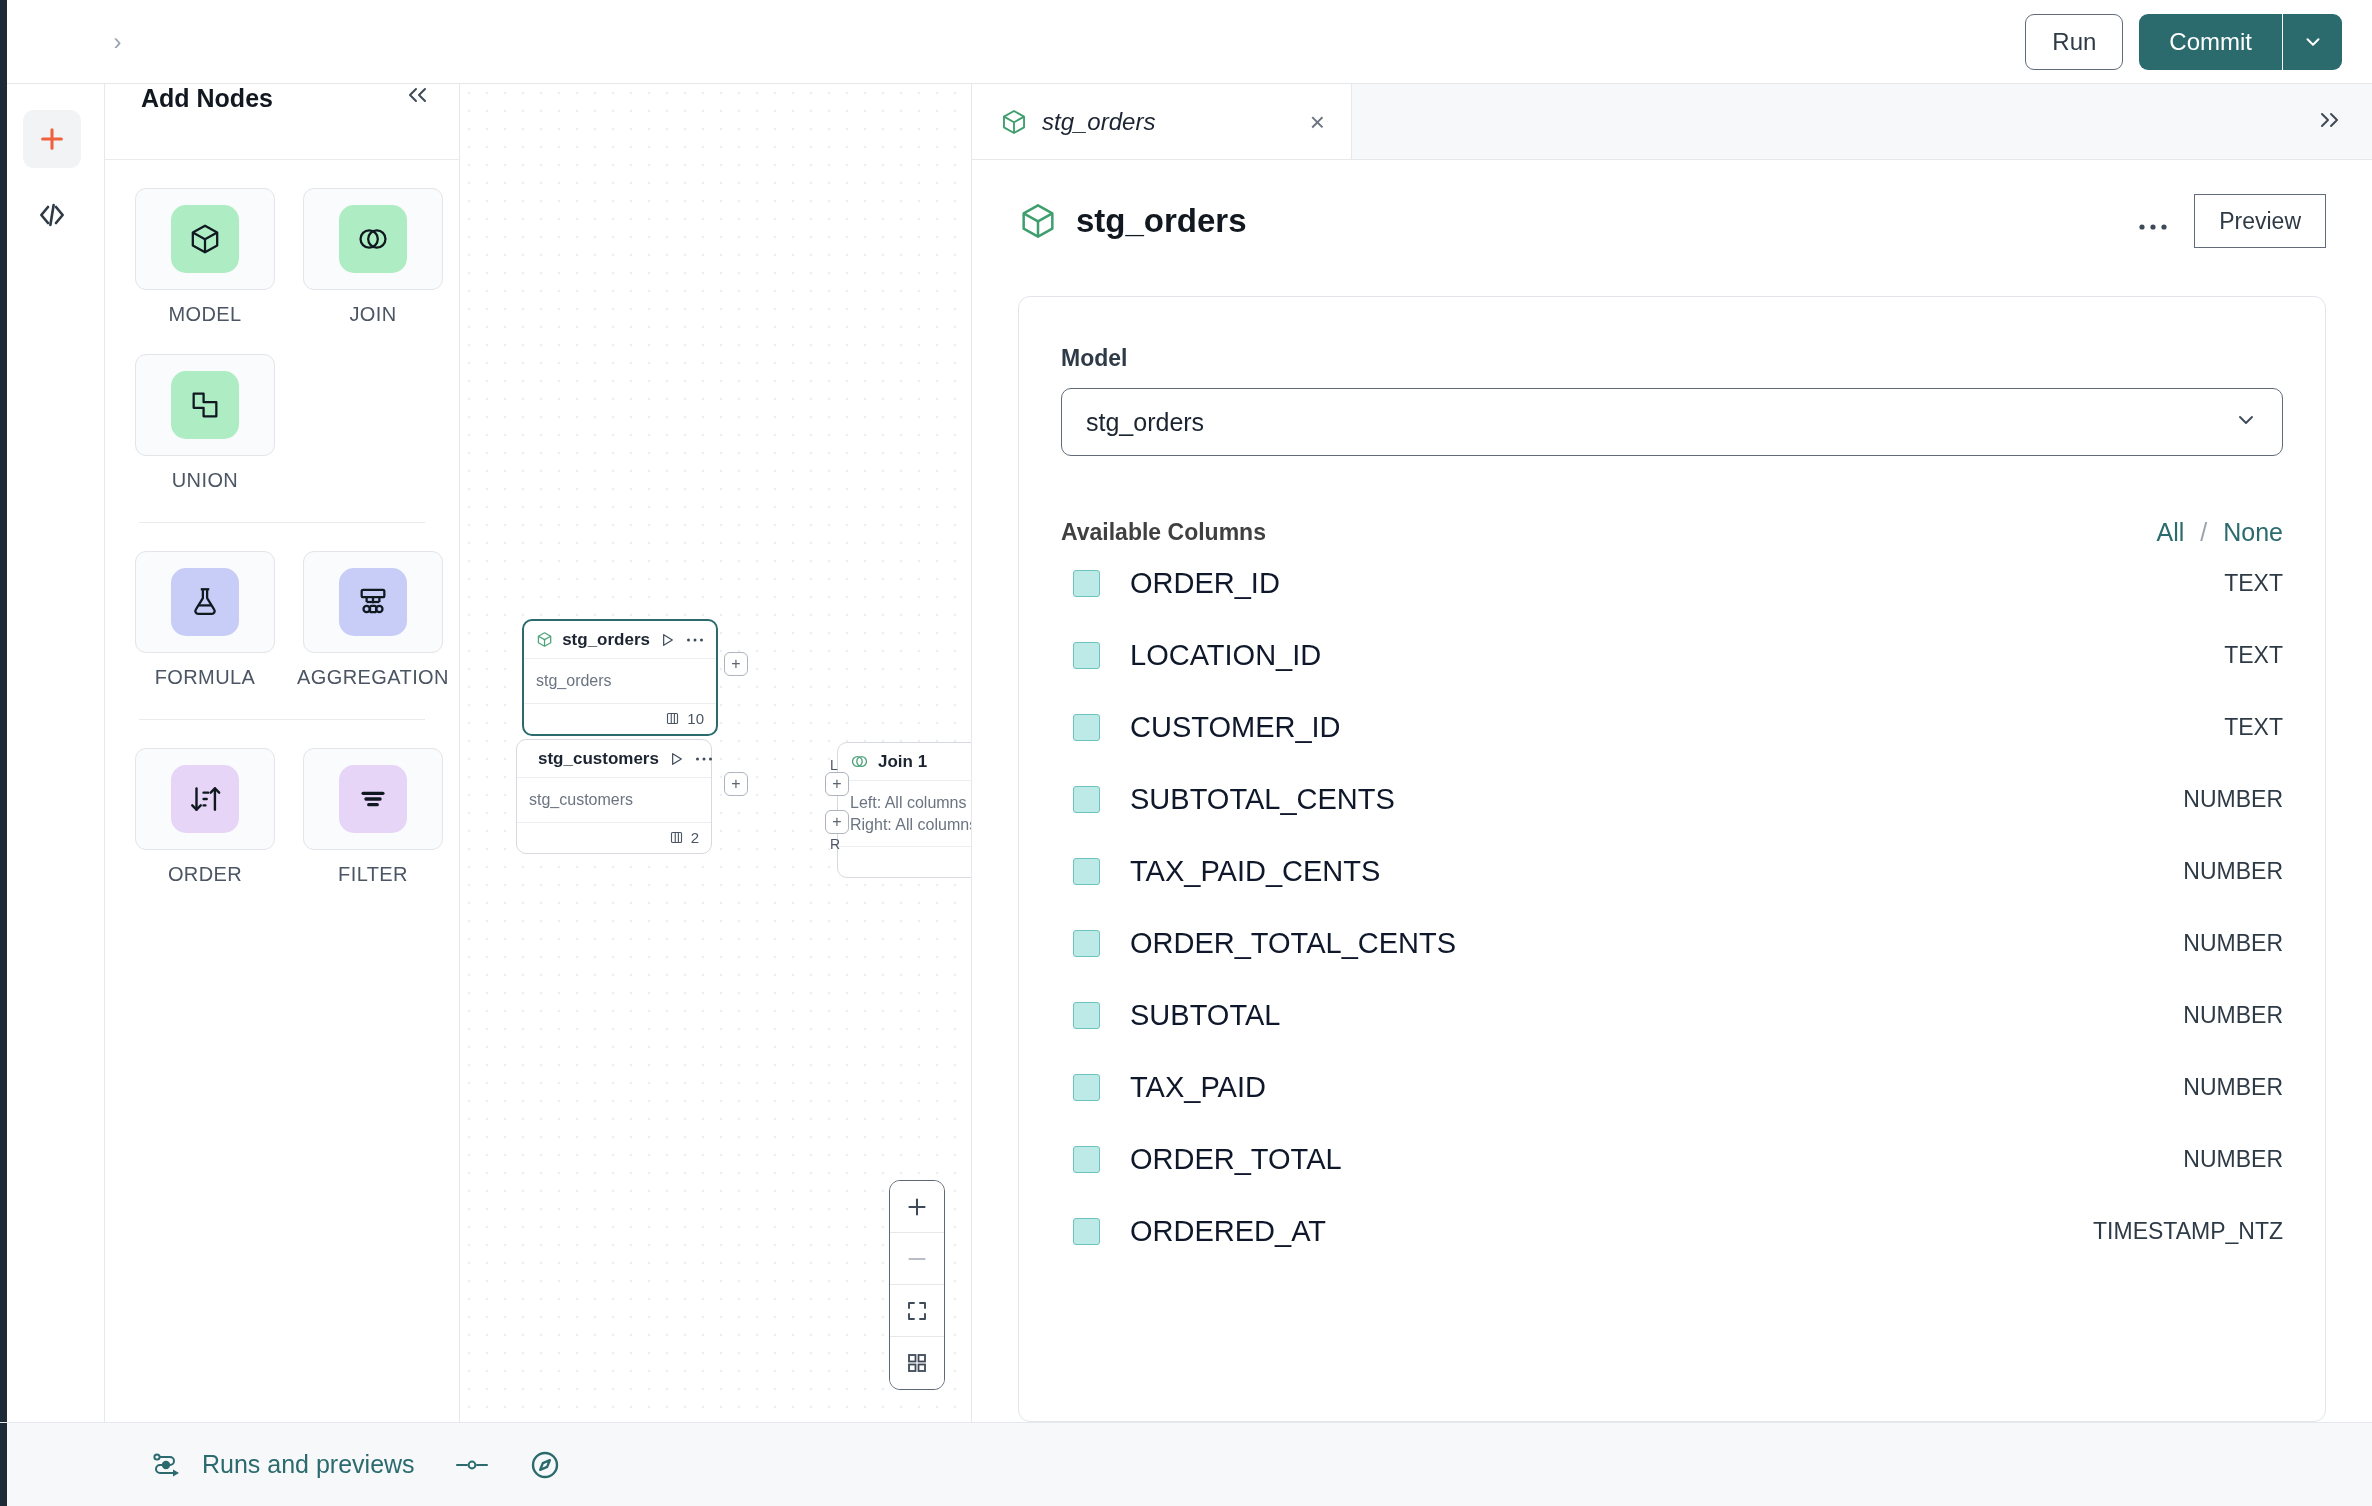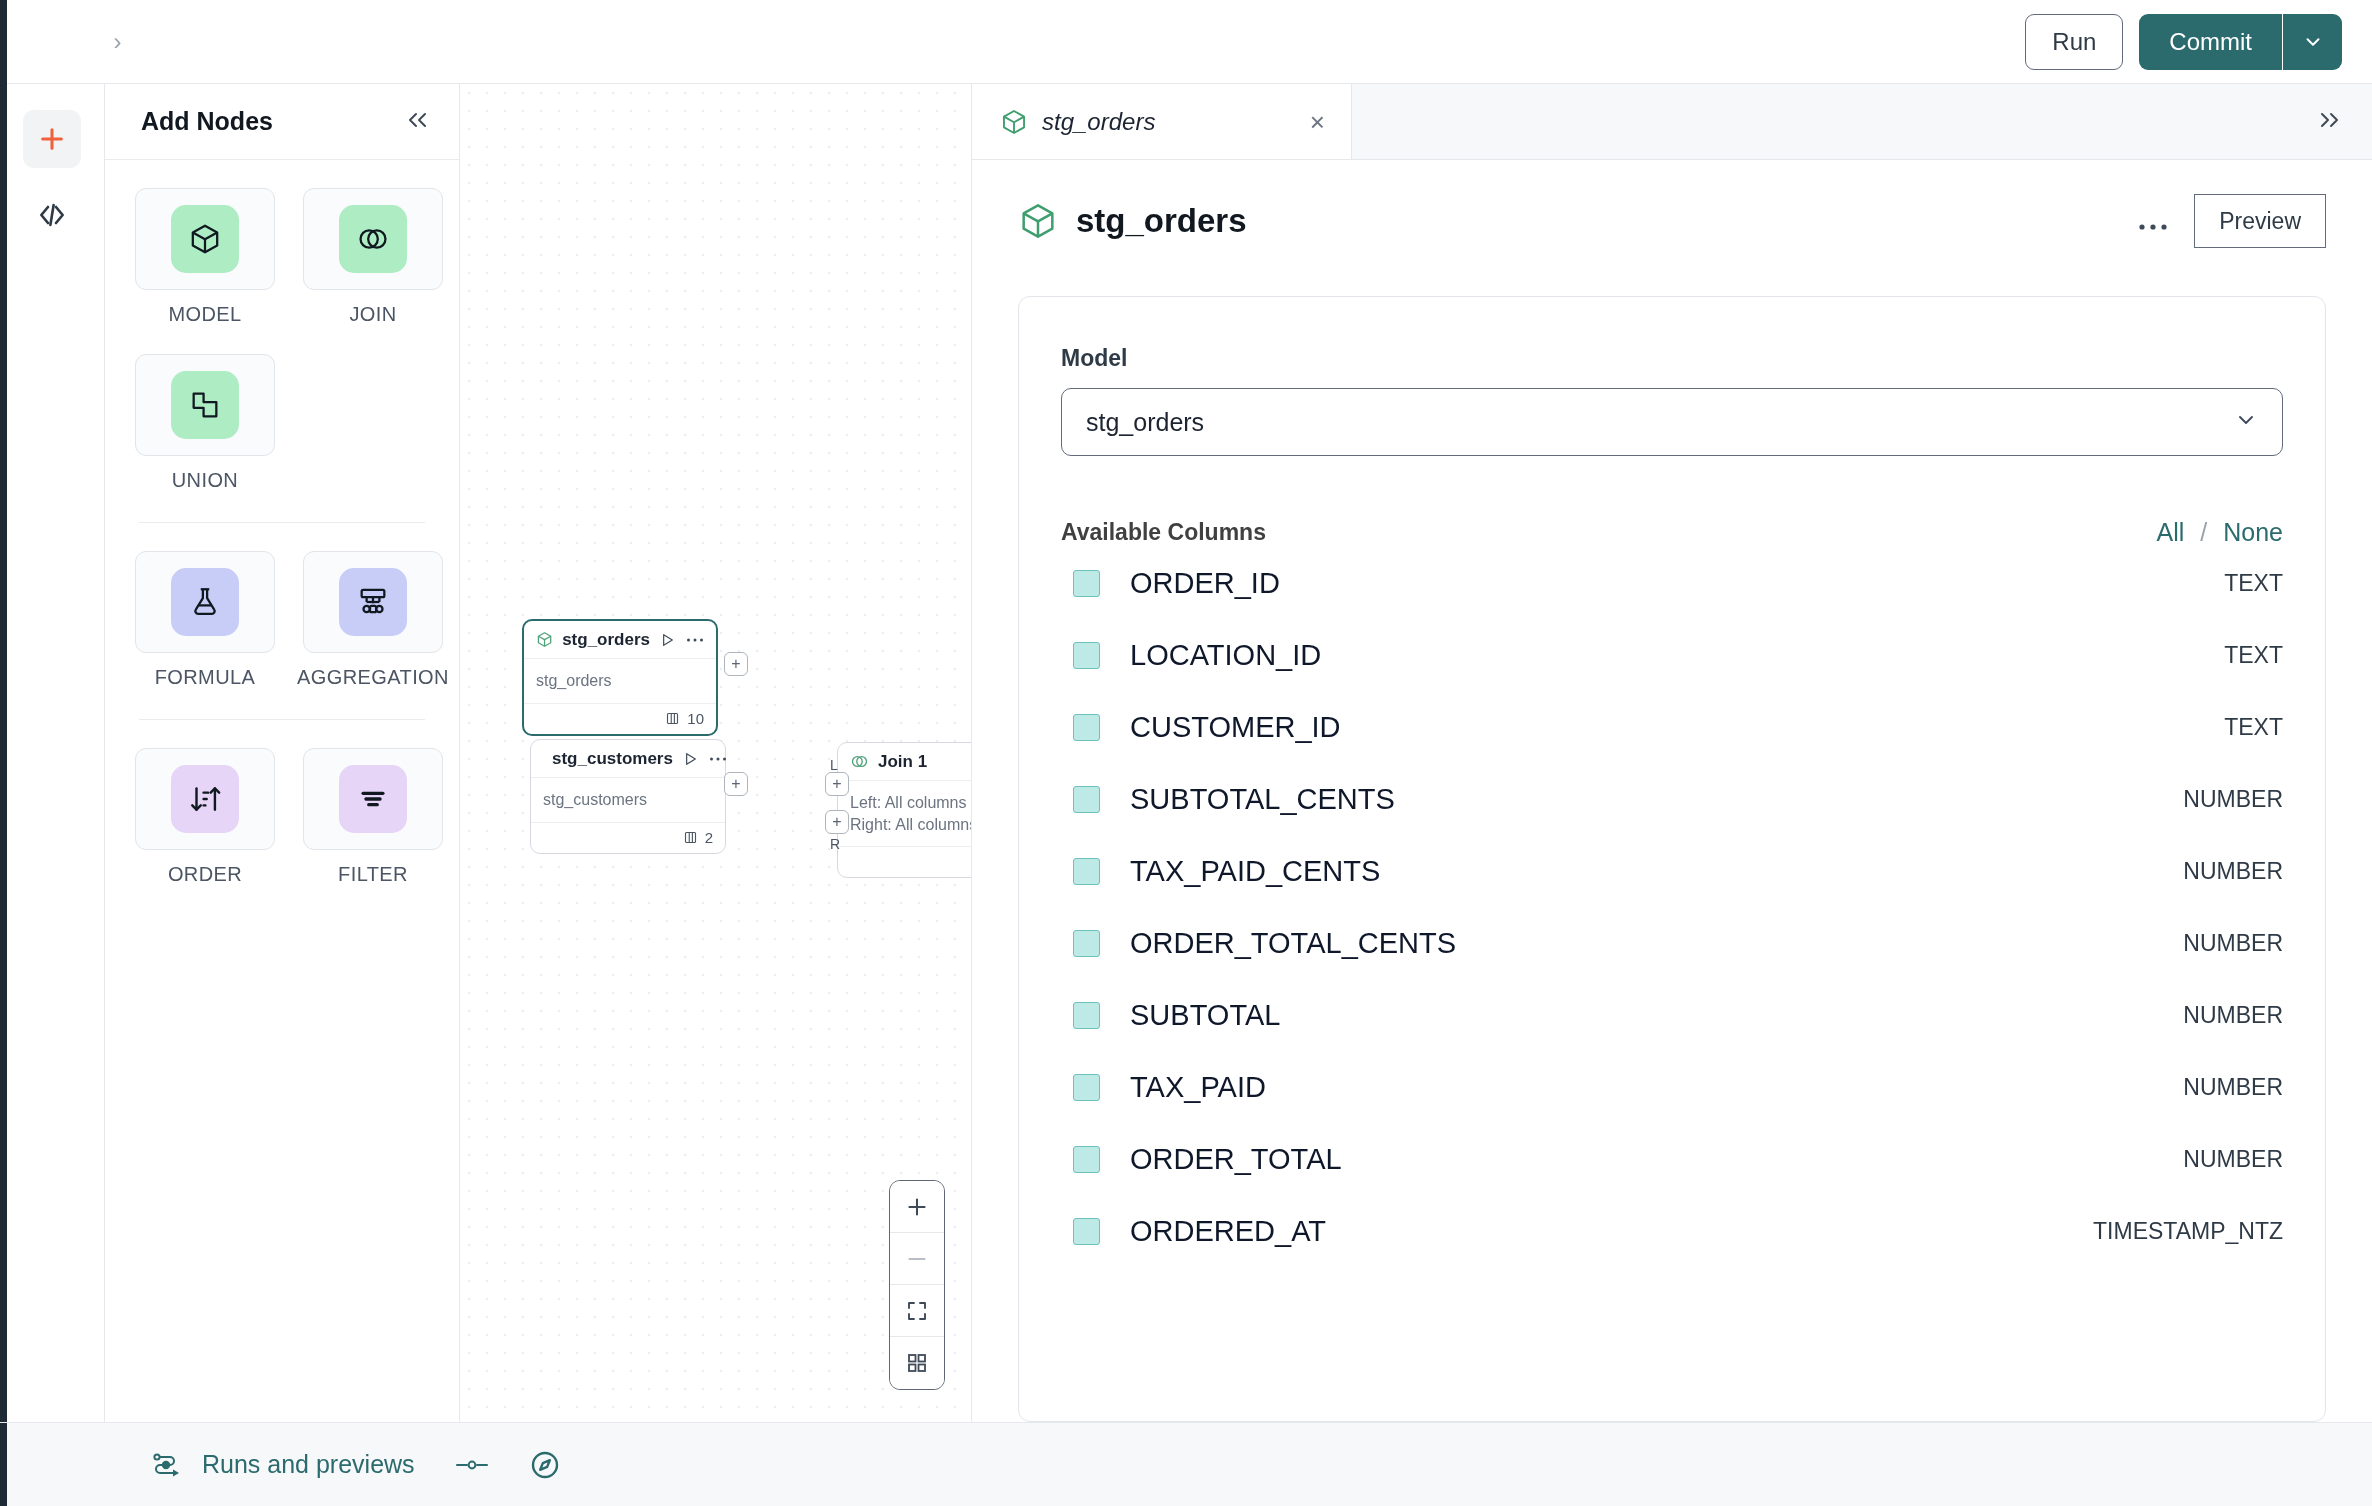--- a/index.html
+++ b/index.html
@@ -51,21 +51,21 @@
   .rail-dark { position: absolute; left: 0; top: 0; width: 7px; height: 100%; background: #1f2a37; }
   .rail-btn {
     width: 58px; height: 58px; border-radius: 11px; display: flex;
     align-items: center; justify-content: center; cursor: pointer; border: none; background: transparent;
   }
   .rail-btn.active { background: #f1f3f5; }
 
   
   .palette { width: 355px; flex: 0 0 355px; background: #fff; border-right: 1px solid #e6e8ec; display: flex; flex-direction: column; }
   .palette-head {
-    height: 76px; flex: 0 0 76px; display: flex; align-items: center;
+    height: 76px; flex: 0 0 76px; display: flex; align-items: flex-start;
     padding: 0 28px 0 36px; border-bottom: 1px solid #e9ebee;
   }
   .palette-title { font-size: 25px; font-weight: bold; color: #111820; }
   .collapse-btn { margin-left: auto; background: none; border: none; cursor: pointer; color: #3f4a58; font-size: 26px; line-height: 1; }
   .palette-body { padding: 28px 30px 0 30px; }
   .node-grid { display: grid; grid-template-columns: 140px 140px; gap: 28px 28px; }
   .node-cell { display: flex; flex-direction: column; align-items: center; }
   .node-tile {
     width: 140px; height: 102px; border: 1.4px solid #e2e5e9; border-radius: 11px;
     background: #fafbfc; display: flex; align-items: center; justify-content: center; cursor: pointer;
@@ -362,21 +362,21 @@
         <div class="gn-foot">
           <svg width="15" height="15" viewBox="0 0 24 24" fill="none" stroke="#4b5563" stroke-width="1.8">
               <rect x="4" y="4" width="16" height="16" rx="1.5"></rect>
               <path d="M10 4v16M15 4v16"></path>
             </svg>
           <span class="gn-count">10</span>
         </div>
       </div>
       <div class="port" style="left:264px; top:568px;">+</div>
 
-      <div class="gnode" style="left:70px; top:655px; width:196px;">
+      <div class="gnode" style="left:56px; top:655px; width:196px;">
         <div class="gn-head">
           <svg width="19" height="19" viewBox="0 0 24 24" fill="none" stroke="#4fa37a" stroke-width="1.8" stroke-linejoin="round">
               <path d="M12 2.6 20.6 7.4v9.2L12 21.4 3.4 16.6V7.4z"></path>
               <path d="M3.4 7.4 12 12.2l8.6-4.8"></path>
               <path d="M12 12.2v9.2"></path>
             </svg>
           <span class="gn-title">stg_customers</span>
           <span class="gn-acts">
             <svg width="16" height="16" viewBox="0 0 24 24" fill="none" stroke="#3f4a58" stroke-width="1.8" stroke-linejoin="round">
                 <polygon points="7 4 20 12 7 20"></polygon>

